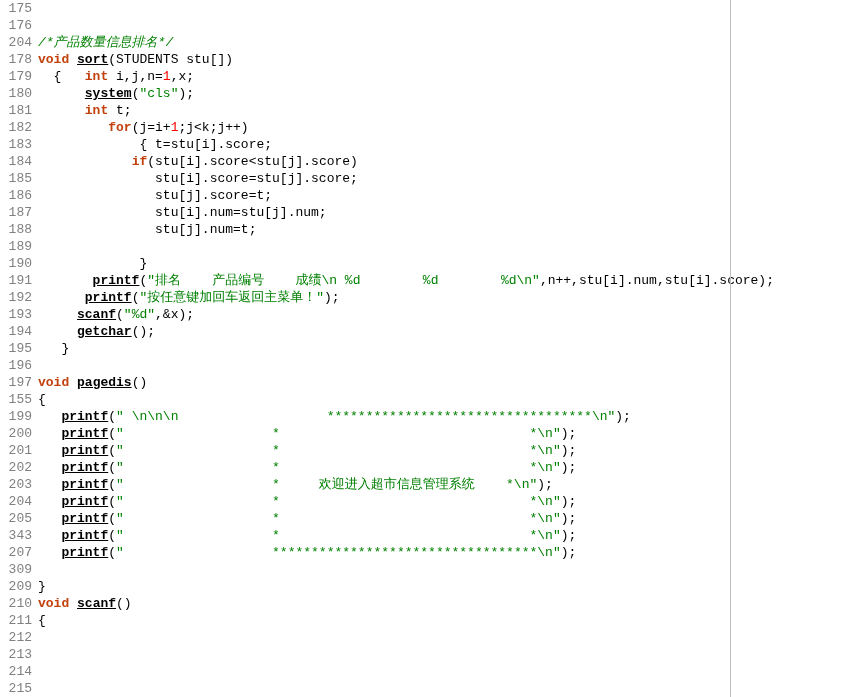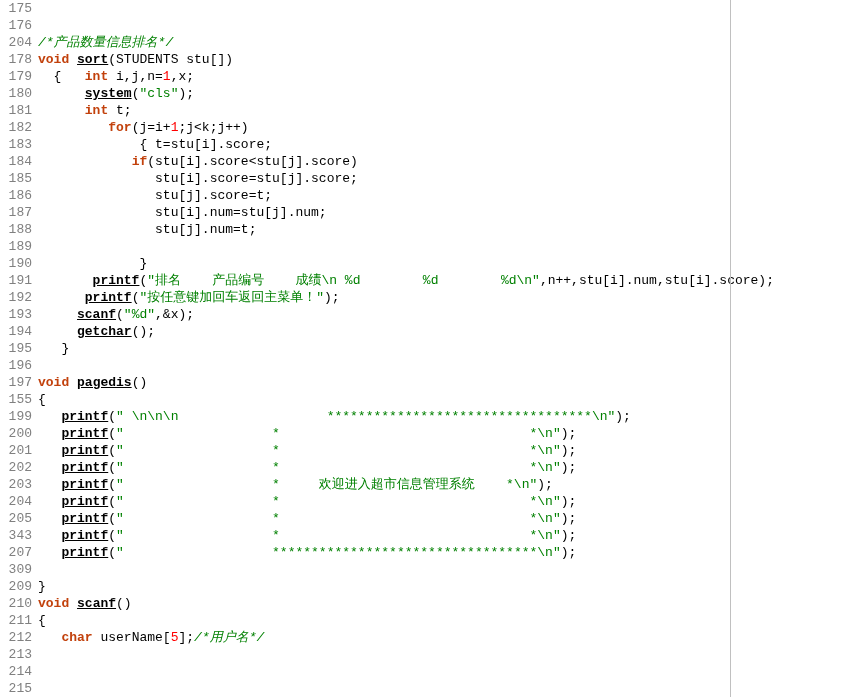--- a/index.html
+++ b/index.html
@@ -132,15 +132,14 @@
       <div class="code-line">   <span class="tok-func">printf</span>(<span class="tok-string">"                   *                                *\n"</span>);</div>
       <div class="code-line">   <span class="tok-func">printf</span>(<span class="tok-string">"                   *     欢迎进入超市信息管理系统    *\n"</span>);</div>
       <div class="code-line">   <span class="tok-func">printf</span>(<span class="tok-string">"                   *                                *\n"</span>);</div>
       <div class="code-line">   <span class="tok-func">printf</span>(<span class="tok-string">"                   *                                *\n"</span>);</div>
       <div class="code-line">   <span class="tok-func">printf</span>(<span class="tok-string">"                   *                                *\n"</span>);</div>
       <div class="code-line">   <span class="tok-func">printf</span>(<span class="tok-string">"                   **********************************\n"</span>);</div>
       <div class="code-line">   </div>
       <div class="code-line">}</div>
       <div class="code-line"><span class="tok-keyword">void</span> <span class="tok-func">scanf</span>()</div>
       <div class="code-line">{</div>
-      <div class="code-line">   <span class="tok-keyword">char</span> userName[<span class="tok-number">5</span>];<span class="tok-comment">/*用户名*/</span></div>
     </div>
 </div>
 
 </body></html>

